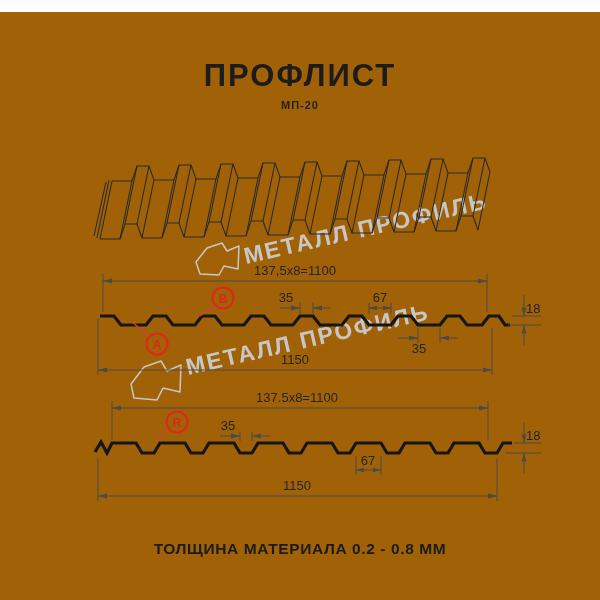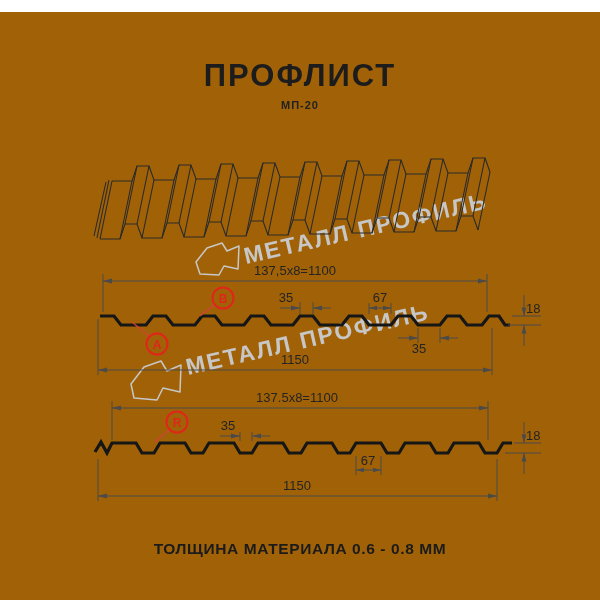--- a/index.html
+++ b/index.html
@@ -112,14 +112,14 @@
       <text class="dim-txt" x="526" y="428">18</text>
 
       <g>
         <path class="red-l" d="M169.5,417.5 L155,430"></path>
         <circle class="red-c" cx="177" cy="410" r="10.5"></circle>
         <text class="red-t" x="177" y="414.5">R</text>
       </g>
     </g>
   </svg>
 
-  <div class="footnote">ТОЛЩИНА МАТЕРИАЛА 0.6 - 0.8 ММ</div>
+  <div class="footnote">ТОЛЩИНА МАТЕРИАЛА 0.2 - 0.8 ММ</div>
 </div>
 
 </body></html>

